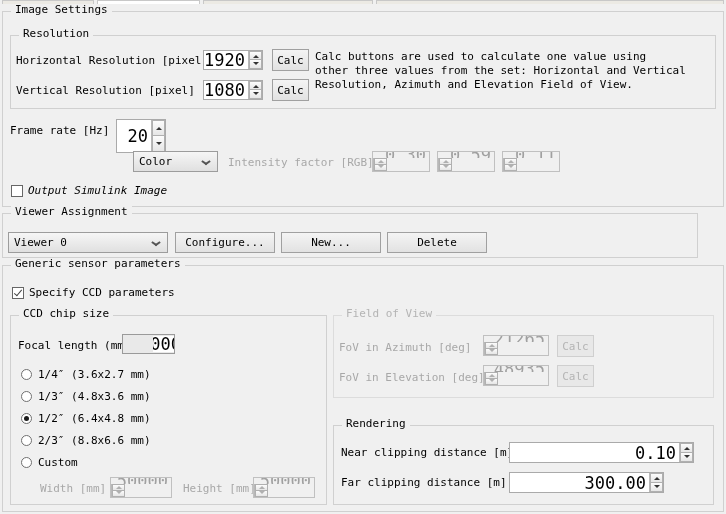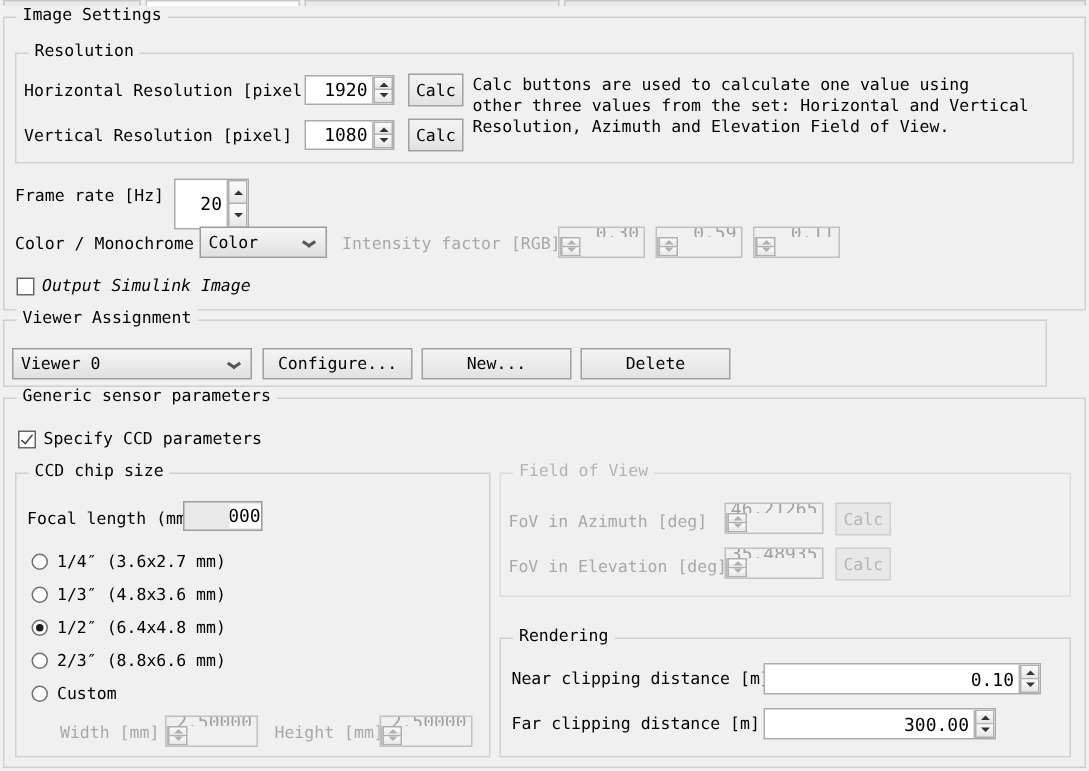--- a/index.html
+++ b/index.html
@@ -85,21 +85,21 @@
     display: flex;
     align-items: stretch;
     overflow: hidden;
   }
   .field .val {
     flex: 1;
     display: flex;
     align-items: center;
     justify-content: flex-end;
     padding-right: 3px;
-    font-size: 12px;
+    font-size: 17px;
     color: #000;
     white-space: nowrap;
     overflow: hidden;
     padding-left: 28px;
   }
   .field.dis { border-color: #c0c0c0; background: #f0f0f0; flex-direction: column; }
   .field.dis .val { color: #a0a0a0; }
 
   .spin {
     width: 13px;
@@ -261,21 +261,20 @@
 
   <span class="lbl" style="left:10px; top:120px;">Frame rate [Hz]</span>
   <div class="field" style="left:116px; top:115px; width:50px; height:34px;">
     <span class="val">20</span>
     <span class="spin">
       <span class="up"></span>
       <span class="dn"></span>
     </span>
   </div>
 
-  <span class="lbl" style="left:10px; top:152px;">Color / Monochrome</span>
   <div class="dropdown" style="left:133px; top:147px; width:85px; height:21px;">
     <span>Color</span>
     <span class="chev"></span>
   </div>
 
   <span class="lbl dis" style="left:228px; top:152px;">Intensity factor [RGB]</span>
   <div class="field dis" style="left:372px; top:147px; width:58px; height:21px;">
     <span class="val">0.30</span>
     <span class="spin">
       <span class="up"></span>

